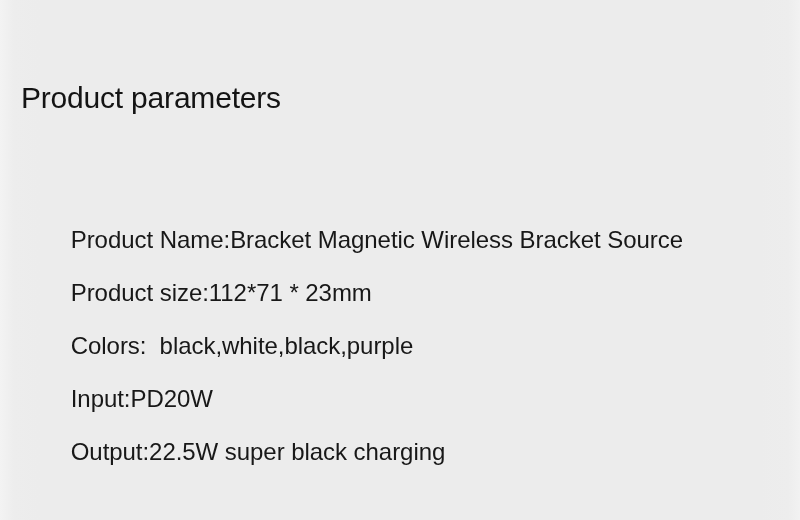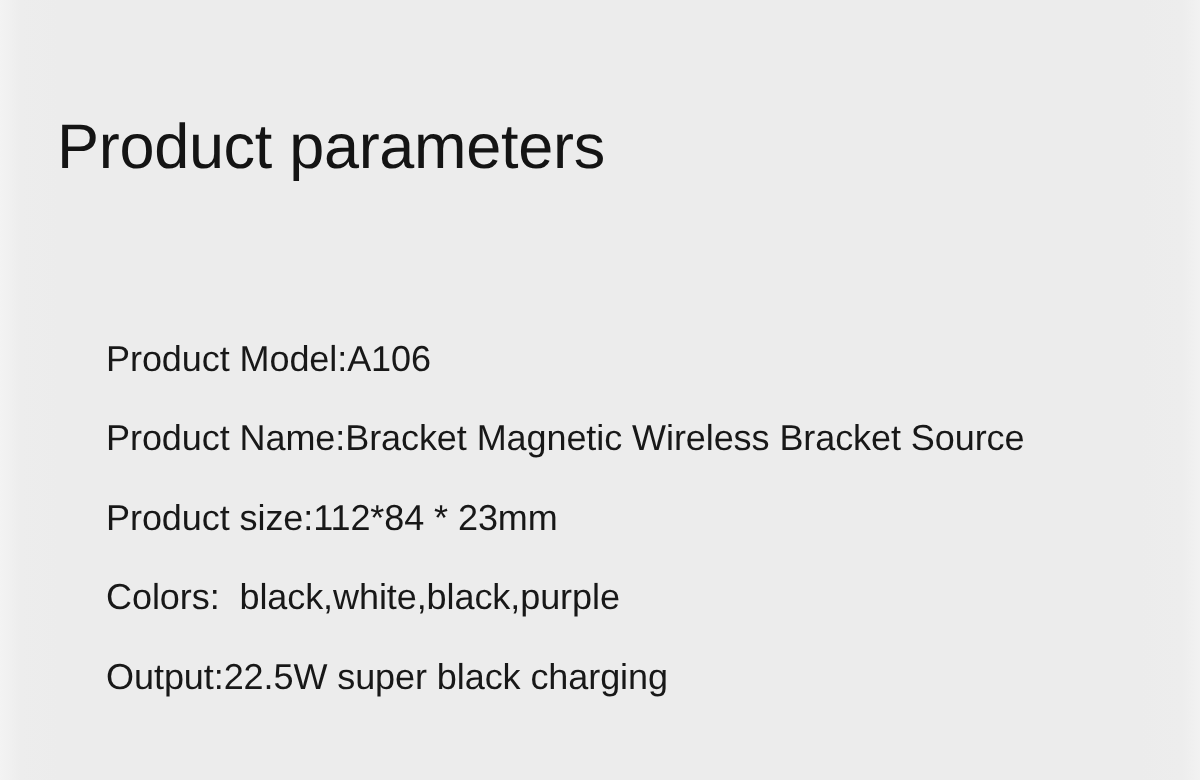--- a/index.html
+++ b/index.html
@@ -29,24 +29,24 @@
         #ededed 14px,
         #ececec 40px,
         #ececec 760px,
         #ededed 788px,
         #f2f2f2 800px
       );
   }
 
   .page-title {
     position: absolute;
-    left: 38px;
+    left: 21px;
     top: 73px;
     margin: 0;
-    font-size: 42px;
+    font-size: 30px;
     line-height: 50px;
     font-weight: 400;
     letter-spacing: -0.2px;
     color: #141414;
     white-space: pre;
   }
 
   .spec-list {
     position: absolute;
     left: 31px;
@@ -69,29 +69,29 @@
 </style>
 </head>
 <body>
 
 <div id="spec-sheet">
 
   <h1 class="page-title">Product parameters</h1>
 
   <ul class="spec-list">
     <li class="spec-row">
-      <span>Product Model:A106</span>
-    </li>
-    <li class="spec-row">
       <span>Product Name:Bracket Magnetic Wireless Bracket Source</span>
     </li>
     <li class="spec-row">
-      <span>Product size:112*84 * 23mm</span>
+      <span>Product size:112*71 * 23mm</span>
     </li>
     <li class="spec-row">
       <span>Colors:  black,white,black,purple</span>
+    </li>
+    <li class="spec-row">
+      <span>Input:PD20W</span>
     </li>
     <li class="spec-row">
       <span>Output:22.5W super black charging</span>
     </li>
   </ul>
 
 </div>
 
 </body></html>

